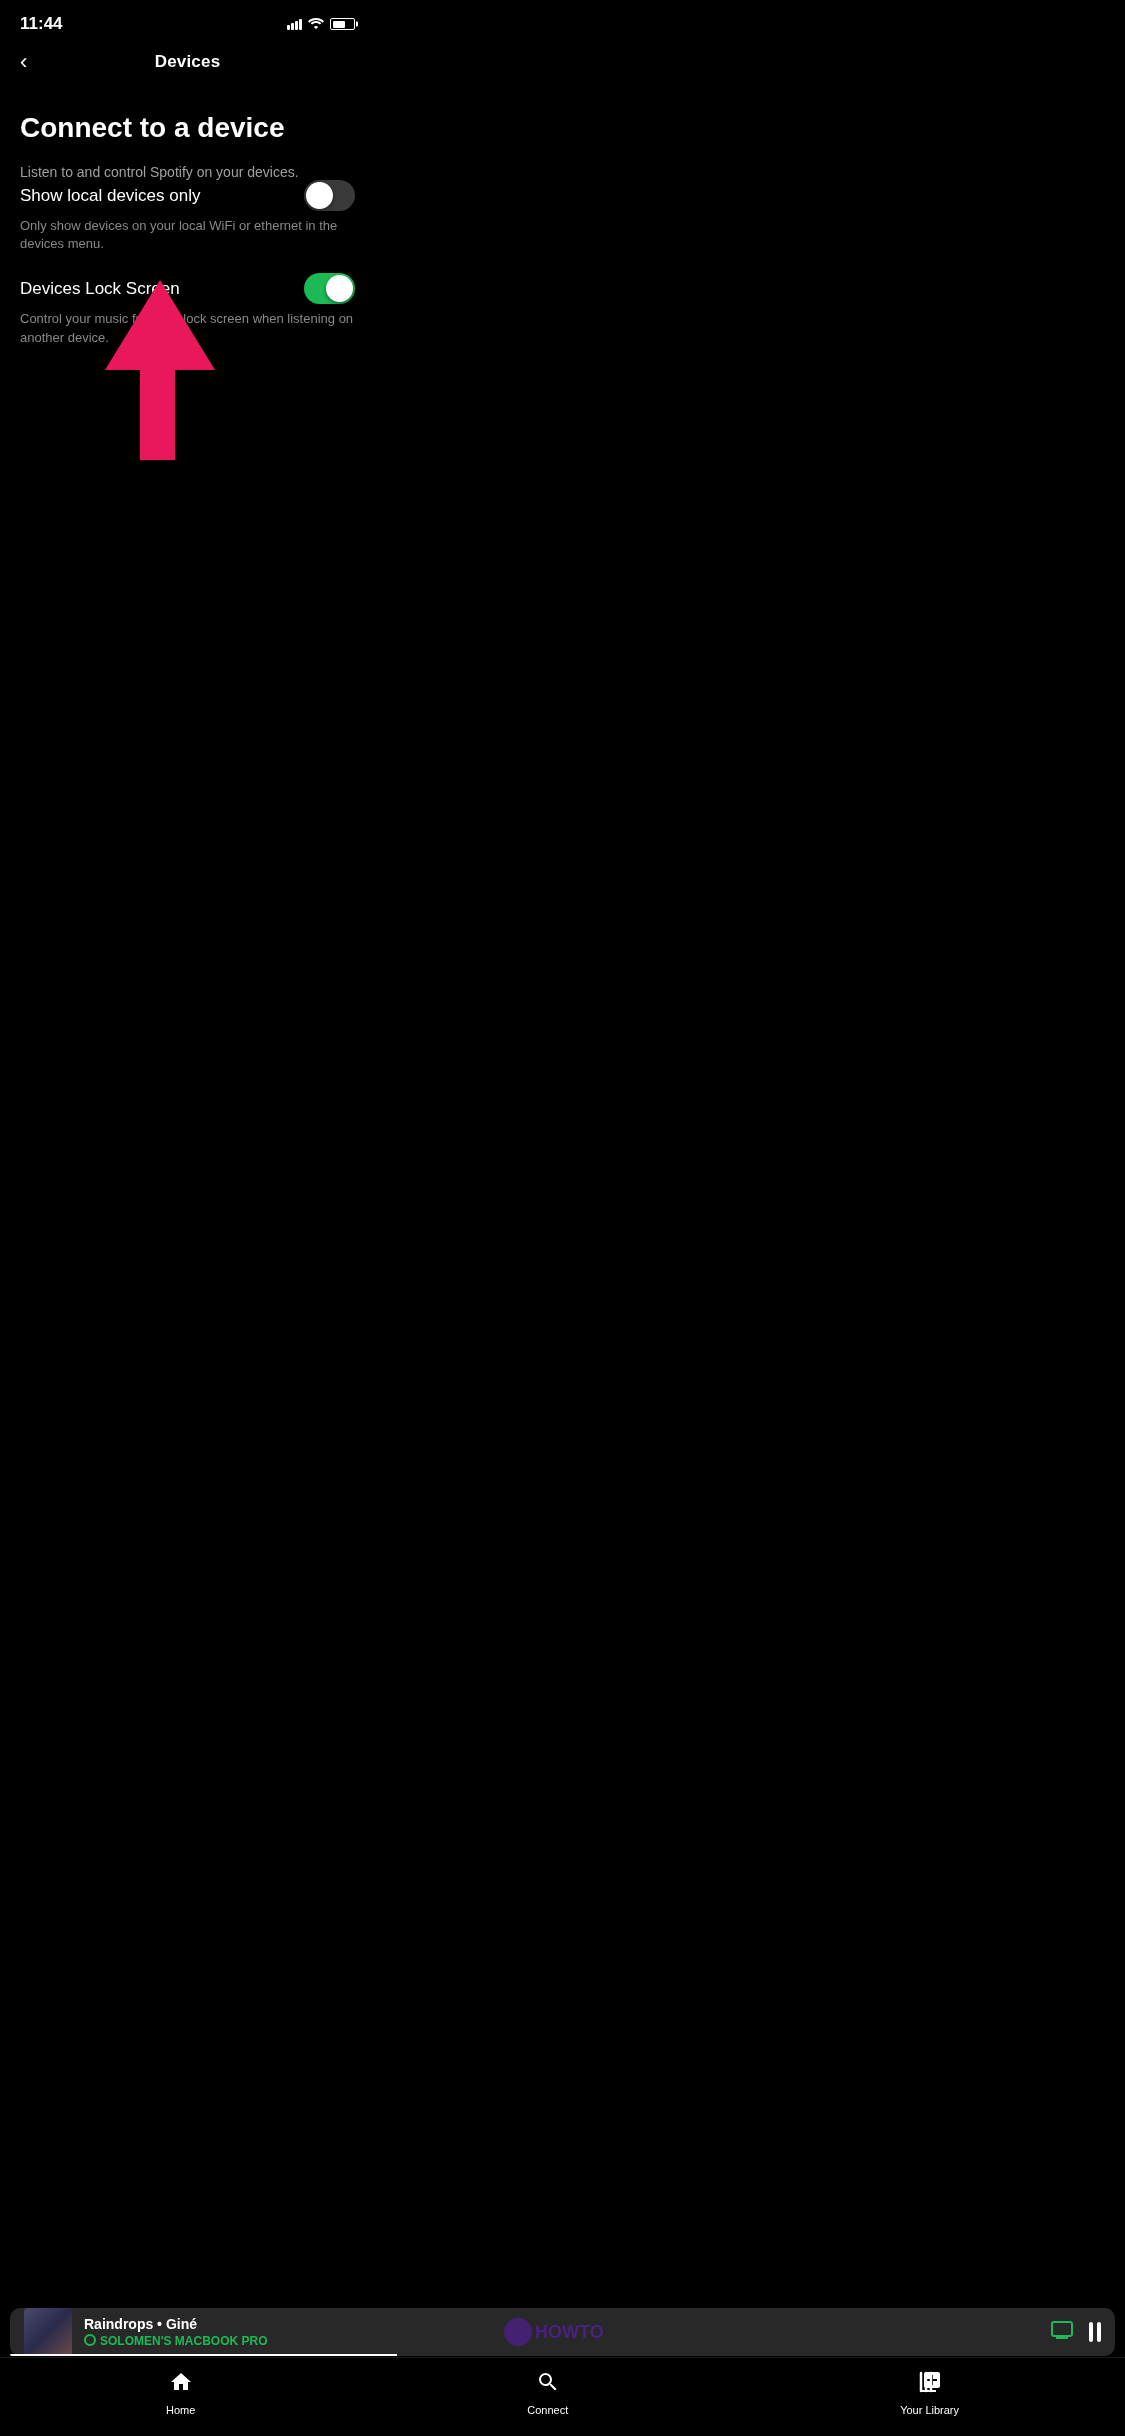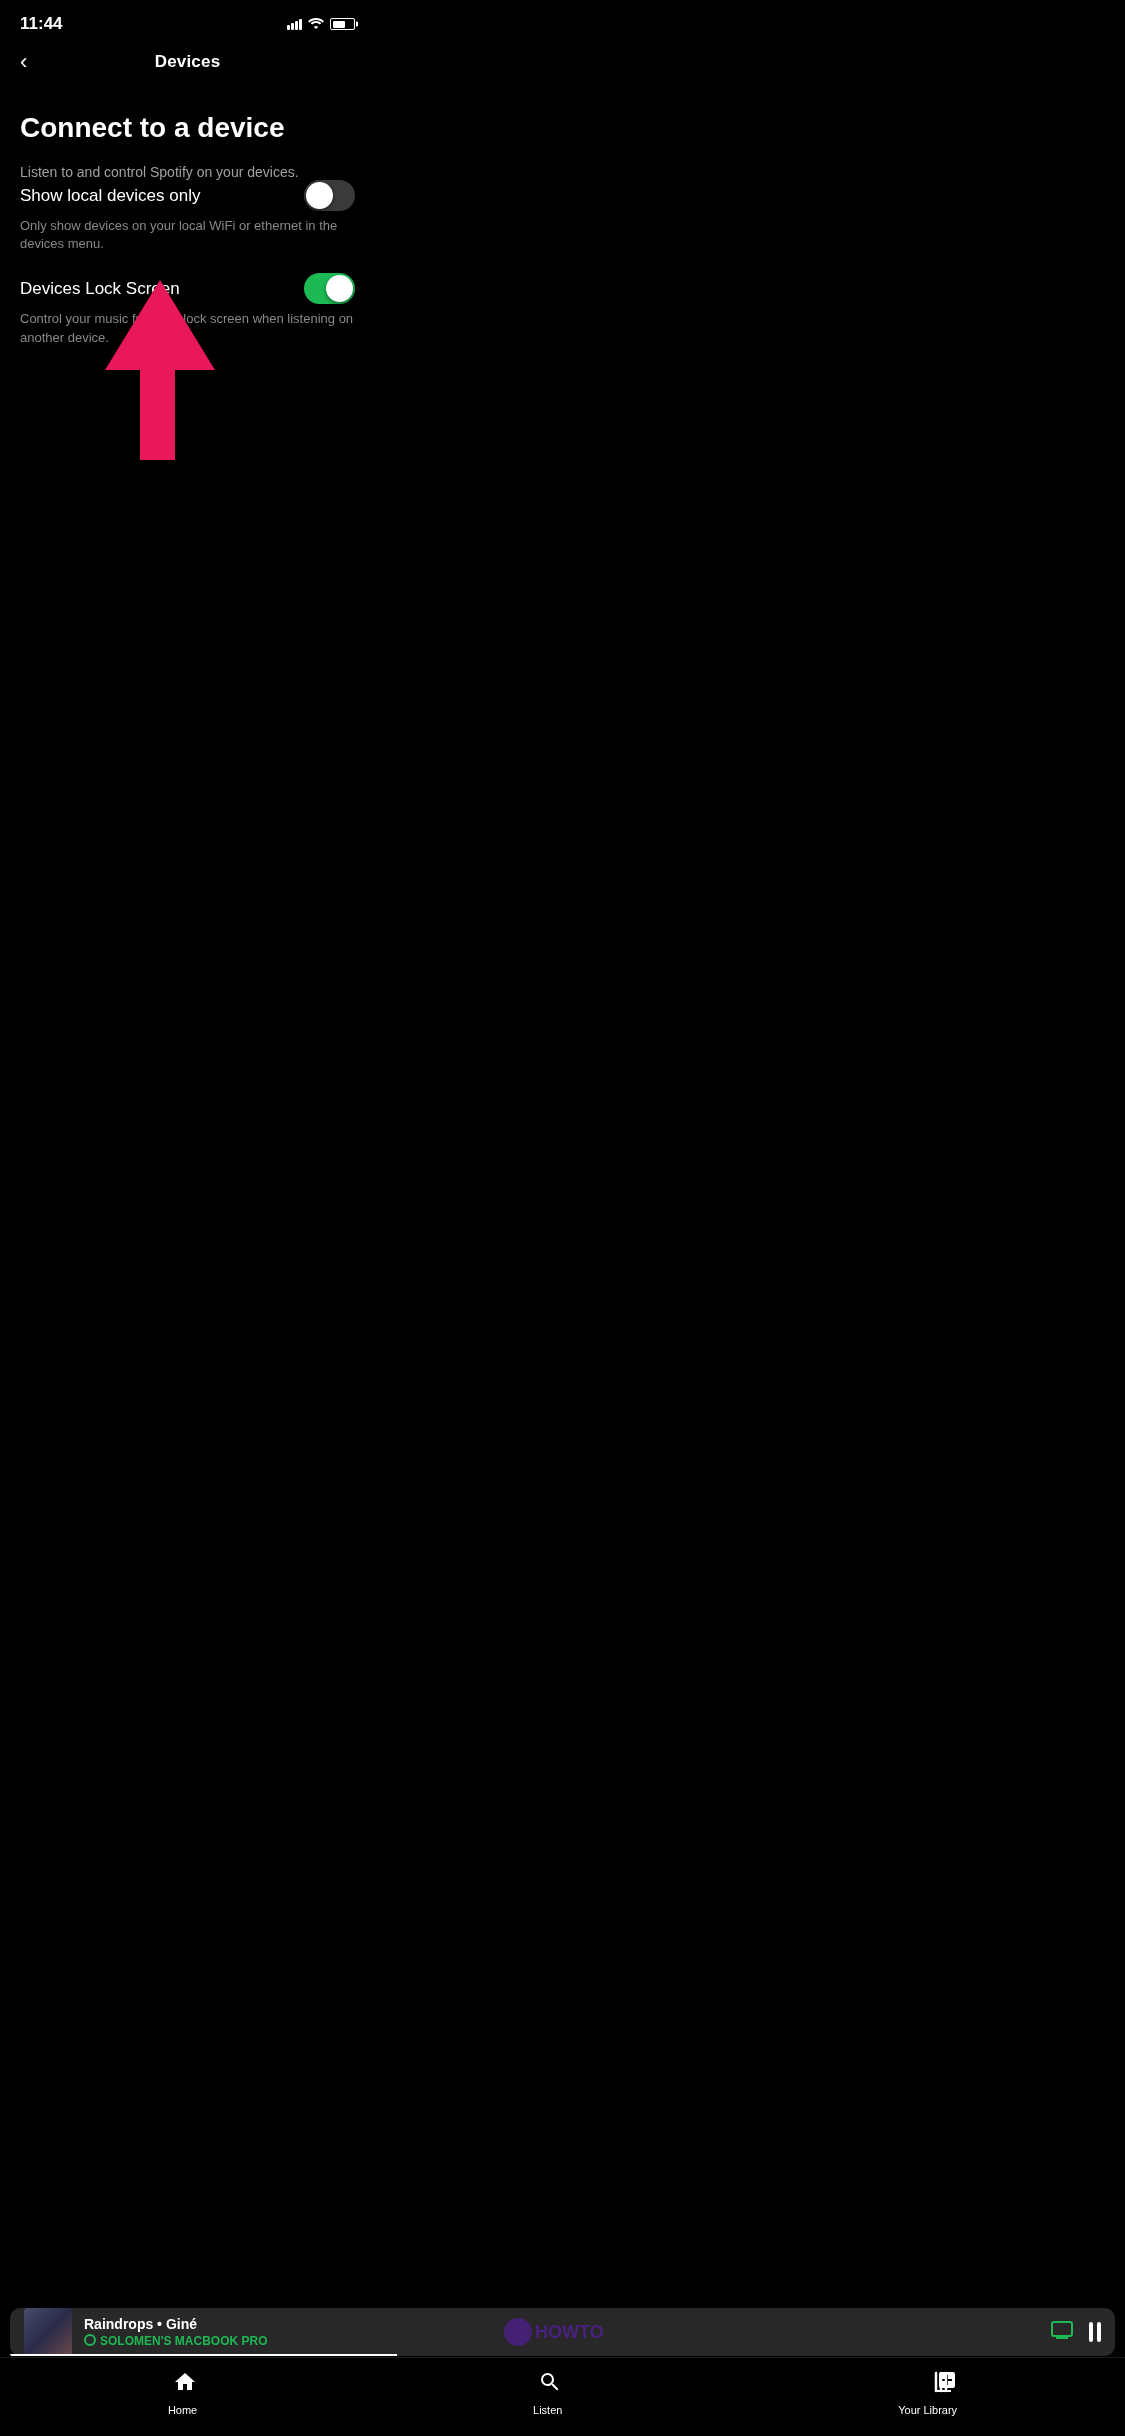--- a/index.html
+++ b/index.html
@@ -279,21 +279,21 @@
       background: #000;
       display: flex;
       align-items: flex-start;
       justify-content: space-around;
       padding: 12px 0 20px;
       border-top: 1px solid #1a1a1a;
     }
     .nav-item {
       display: flex;
       flex-direction: column;
-      align-items: flex-end;
+      align-items: center;
       gap: 4px;
       cursor: pointer;
     }
     .nav-icon {
       font-size: 22px;
       color: #fff;
     }
     .nav-label {
       font-size: 11px;
       color: #fff;
@@ -415,21 +415,21 @@
       </svg>
     </div>
     <span class="nav-label">Home</span>
   </div>
   <div class="nav-item">
     <div class="nav-icon">
       <svg width="24" height="24" viewBox="0 0 24 24" fill="white">
         <path d="M15.5 14h-.79l-.28-.27A6.471 6.471 0 0 0 16 9.5 6.5 6.5 0 1 0 9.5 16c1.61 0 3.09-.59 4.23-1.57l.27.28v.79l5 4.99L20.49 19l-4.99-5zm-6 0C7.01 14 5 11.99 5 9.5S7.01 5 9.5 5 14 7.01 14 9.5 11.99 14 9.5 14z"></path>
       </svg>
     </div>
-    <span class="nav-label">Listen</span>
+    <span class="nav-label">Connect</span>
   </div>
   <div class="nav-item">
     <div class="nav-icon">
       <svg width="24" height="24" viewBox="0 0 24 24" fill="white">
         <path d="M4 6H2v14c0 1.1.9 2 2 2h14v-2H4V6zm16-4H8c-1.1 0-2 .9-2 2v12c0 1.1.9 2 2 2h12c1.1 0 2-.9 2-2V4c0-1.1-.9-2-2-2zm-1 9h-4v4h-2v-4H9V9h4V5h2v4h4v2z"></path>
         <rect x="6" y="2" width="14" height="18" rx="1" fill="none" stroke="white" stroke-width="0"></rect>
         <path d="M3 3v18M8 3v18M13 3v18" stroke="white" stroke-width="2.5" stroke-linecap="round"></path>
       </svg>
     </div>
     <span class="nav-label">Your Library</span>

